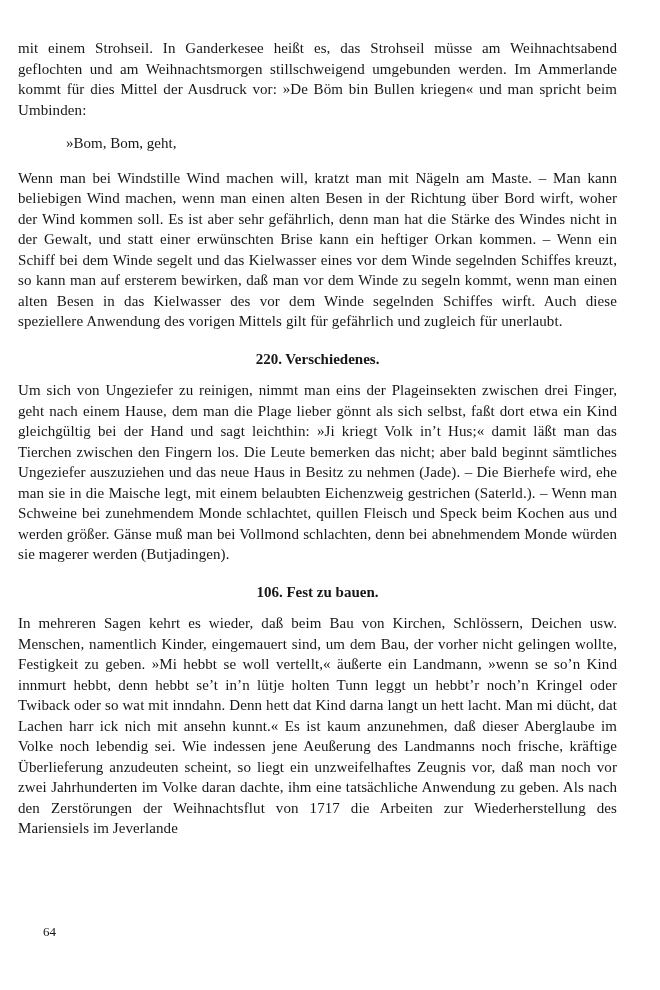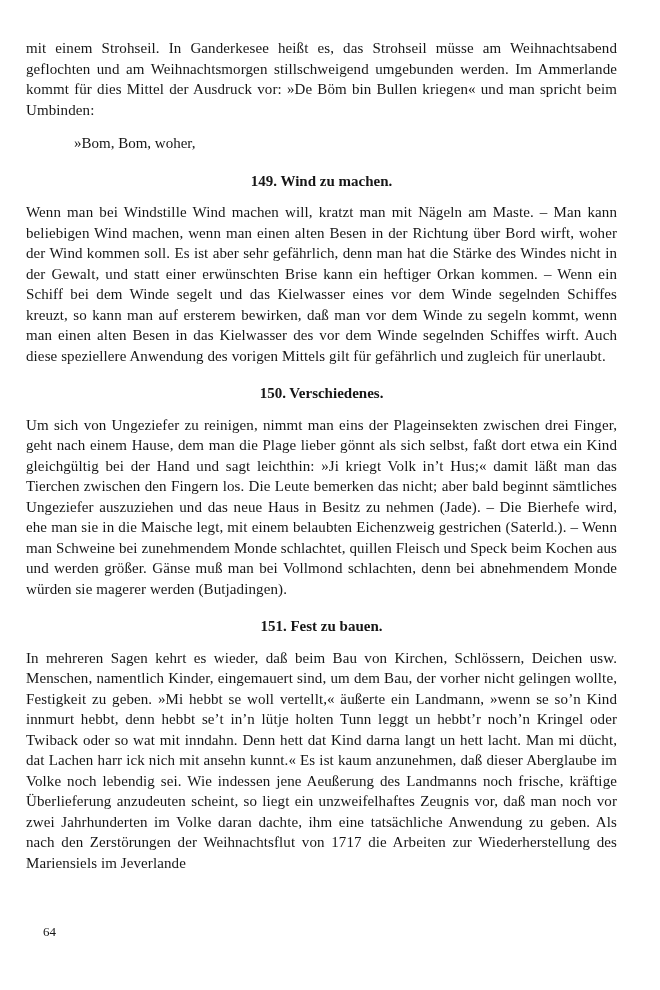--- a/index.html
+++ b/index.html
@@ -5,21 +5,21 @@
   html, body {
     margin: 0;
     padding: 0;
     background: #ffffff;
   }
   .page {
     position: relative;
     width: 660px;
     height: 990px;
     box-sizing: border-box;
-    padding: 38px 43px 0 26px;
+    padding: 38px 43px 0 18px;
     background: #ffffff;
     font-family: "Liberation Serif", "DejaVu Serif", serif;
     font-size: 15px;
     line-height: 20.5px;
     color: #161616;
     overflow: hidden;
   }
   .para {
     margin: 0;
     text-align: justify;
@@ -46,27 +46,26 @@
   }
 </style>
 </head>
 <body>
 
 <div class="page">
 
   <p class="para">mit einem Strohseil. In Ganderkesee heißt es, das Strohseil müsse am Weihnachtsabend geflochten und am Weihnachtsmorgen stillschweigend umgebunden werden. Im Ammerlande kommt für dies Mittel der Ausdruck vor: »De Böm bin Bullen kriegen« und man spricht beim Umbinden:</p>
 
   <div class="verse">
-    <div>»Bom, Bom, woher,</div>
+    <div>»Bom, Bom, geht,</div>
   </div>
 
-  <p class="heading">149. Wind zu machen.</p>
   <p class="para">Wenn man bei Windstille Wind machen will, kratzt man mit Nägeln am Maste. – Man kann beliebigen Wind machen, wenn man einen alten Besen in der Richtung über Bord wirft, woher der Wind kommen soll. Es ist aber sehr gefährlich, denn man hat die Stärke des Windes nicht in der Gewalt, und statt einer erwünschten Brise kann ein heftiger Orkan kommen. – Wenn ein Schiff bei dem Winde segelt und das Kielwasser eines vor dem Winde segelnden Schiffes kreuzt, so kann man auf ersterem bewirken, daß man vor dem Winde zu segeln kommt, wenn man einen alten Besen in das Kielwasser des vor dem Winde segelnden Schiffes wirft. Auch diese speziellere Anwendung des vorigen Mittels gilt für gefährlich und zugleich für unerlaubt.</p>
 
-  <p class="heading">150. Verschiedenes.</p>
+  <p class="heading">220. Verschiedenes.</p>
   <p class="para">Um sich von Ungeziefer zu reinigen, nimmt man eins der Plageinsekten zwischen drei Finger, geht nach einem Hause, dem man die Plage lieber gönnt als sich selbst, faßt dort etwa ein Kind gleichgültig bei der Hand und sagt leichthin: »Ji kriegt Volk in’t Hus;« damit läßt man das Tierchen zwischen den Fingern los. Die Leute bemerken das nicht; aber bald beginnt sämtliches Ungeziefer auszuziehen und das neue Haus in Besitz zu nehmen (Jade). – Die Bierhefe wird, ehe man sie in die Maische legt, mit einem belaubten Eichenzweig gestrichen (Saterld.). – Wenn man Schweine bei zunehmendem Monde schlachtet, quillen Fleisch und Speck beim Kochen aus und werden größer. Gänse muß man bei Vollmond schlachten, denn bei abnehmendem Monde würden sie magerer werden (Butjadingen).</p>
 
-  <p class="heading">151. Fest zu bauen.</p>
+  <p class="heading">106. Fest zu bauen.</p>
   <p class="para">In mehreren Sagen kehrt es wieder, daß beim Bau von Kirchen, Schlössern, Deichen usw. Menschen, namentlich Kinder, eingemauert sind, um dem Bau, der vorher nicht gelingen wollte, Festigkeit zu geben. »Mi hebbt se woll vertellt,« äußerte ein Landmann, »wenn se so’n Kind innmurt hebbt, denn hebbt se’t in’n lütje holten Tunn leggt un hebbt’r noch’n Kringel oder Twiback oder so wat mit inndahn. Denn hett dat Kind darna langt un hett lacht. Man mi dücht, dat Lachen harr ick nich mit ansehn kunnt.« Es ist kaum anzunehmen, daß dieser Aberglaube im Volke noch lebendig sei. Wie indessen jene Aeußerung des Landmanns noch frische, kräftige Überlieferung anzudeuten scheint, so liegt ein unzweifelhaftes Zeugnis vor, daß man noch vor zwei Jahrhunderten im Volke daran dachte, ihm eine tatsächliche Anwendung zu geben. Als nach den Zerstörungen der Weihnachtsflut von 1717 die Arbeiten zur Wiederherstellung des Mariensiels im Jeverlande</p>
 
   <div class="pagenum">64</div>
 
 </div>
 
 </body></html>

